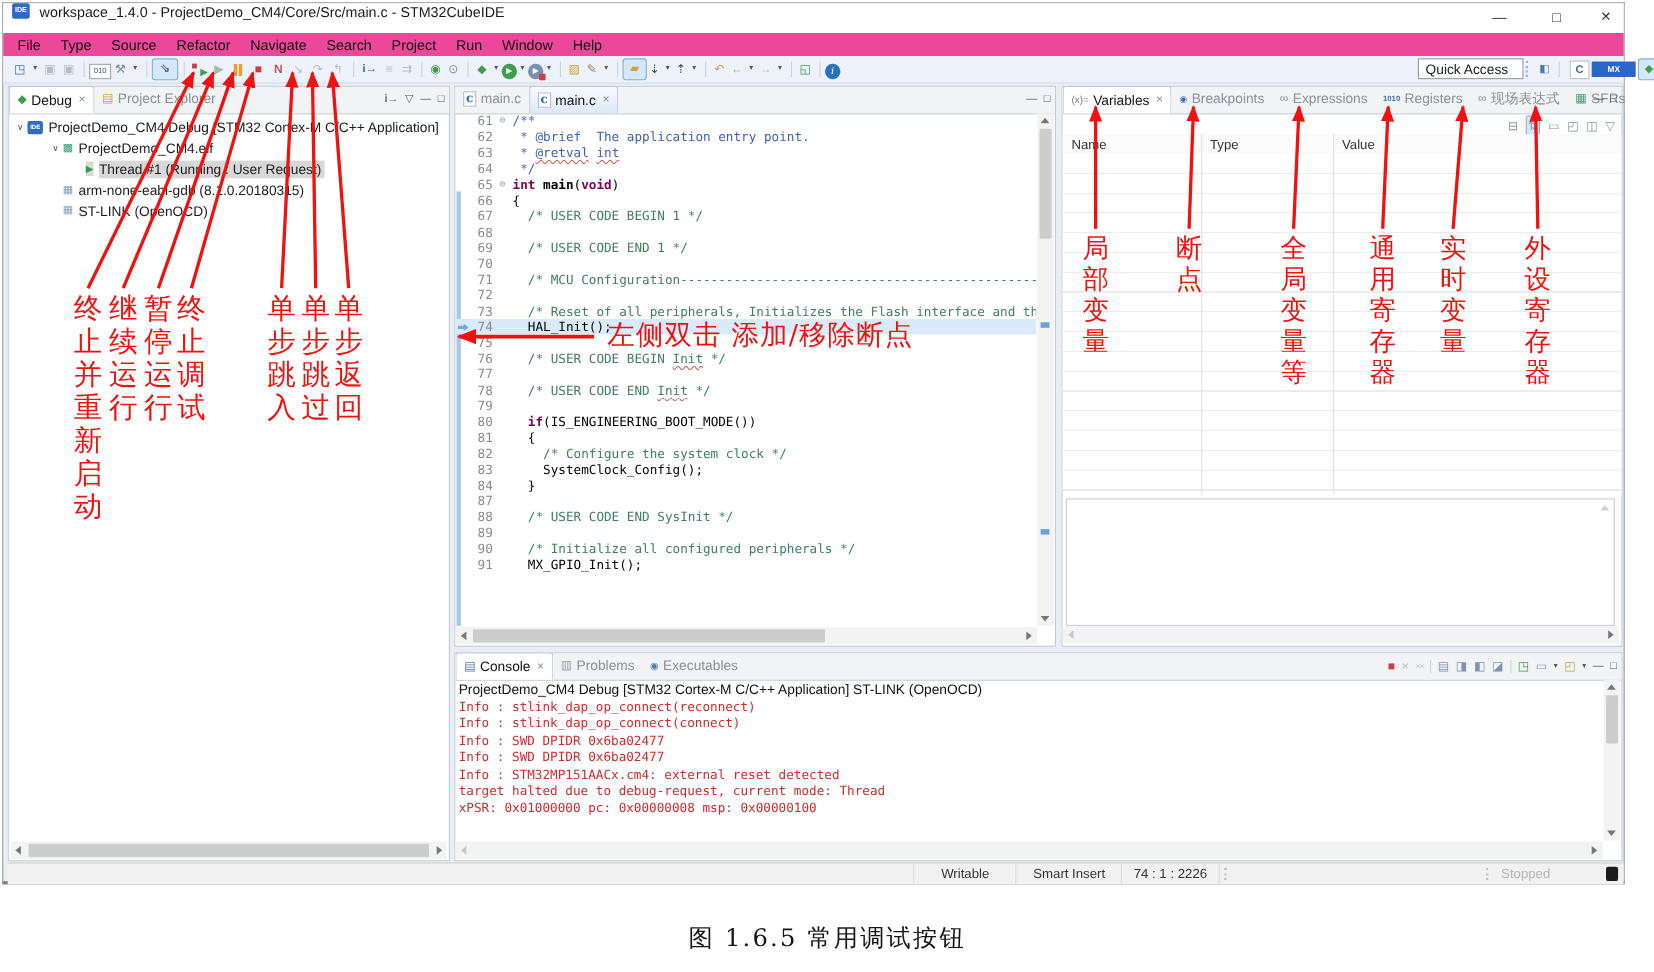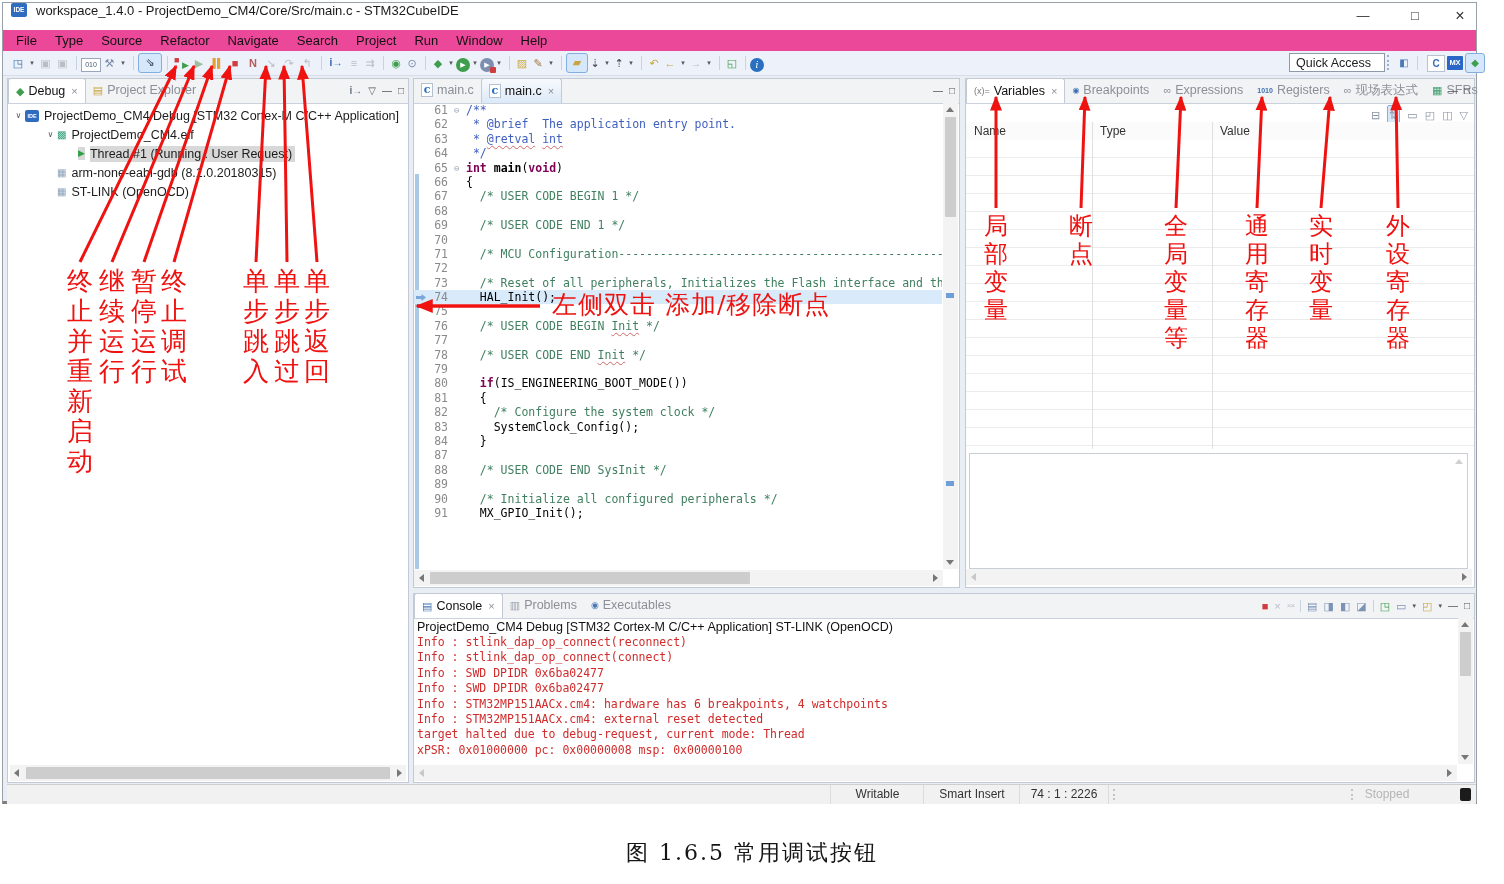--- a/index.html
+++ b/index.html
@@ -36,21 +36,21 @@
   .profc{background:#7d8fb0;border-radius:50%;width:14px;height:14px;line-height:14px;margin-top:3px;color:#fff;font-size:7px;position:relative}
   .profc::after{content:"";position:absolute;right:-2px;bottom:-1px;width:6px;height:6px;background:#cf3b3f;border-radius:1px}
   .infoc{background:#2a6fc0;border-radius:50%;width:14px;height:14px;line-height:14px;margin-top:3px;color:#fff;font-size:9px;font-style:italic;font-family:"DejaVu Serif",serif}
   
   .qa{position:absolute;left:1286px;top:2px;width:88px;height:17px;border:1px solid #8f9aa8;background:#fff;font-size:12.5px;color:#222;line-height:18px;padding-left:6px}
   .qhandle{position:absolute;left:1384px;top:4px;height:15px;width:3px;border-left:2px dotted #9fb0c4}
   .persp{position:absolute;left:1392px;top:2px;display:flex;gap:2px;align-items:center;height:20px}
   .pi{width:18px;height:18px;line-height:18px;text-align:center;font-size:10px}
   .pblue{color:#4a7ab5}
   .pc{color:#3a6fb5;font-weight:bold;font-size:10px;border:1px solid #b8c2d0;background:#fdfdfd;width:16px;height:15px;line-height:15px}
-  .pmx{background:#2a66c8;color:#fff;font-weight:bold;font-size:7.5px;width:16px;height:14px;line-height:14px;border-radius:1px}
+  .pmx{background:#2a66c8;color:#fff;font-weight:bold;font-size:7.5px;width:40px;height:14px;line-height:14px;border-radius:1px}
   .pdbg{color:#3f9e4d}
   .psep{width:5px;height:14px;border-left:1px solid #c9d2e0;margin:0 2px}
   
   .panel{position:absolute;background:#fff;border:1px solid #c3cad6}
   .dbgp{left:4px;top:75px;width:400px;height:703px}
   .edp{left:410px;top:75px;width:545px;height:508px}
   .rp{left:962px;top:75px;width:508px;height:508px}
   .cp{left:410px;top:590px;width:1060px;height:188px}
   .tabbar{position:absolute;left:0;top:0;right:0;height:24px;background:#f2f3f5;border-bottom:1px solid #ccd2dd;display:flex;align-items:flex-end}
   .vtab{display:inline-flex;align-items:center;height:24px;padding:0 7px;color:#8a8f98;font-size:12.5px;gap:4px;white-space:nowrap}
@@ -475,21 +475,20 @@
           <span class="cti mini">□</span>
         </div>
     </div>
     <div class="conhead">ProjectDemo_CM4 Debug [STM32 Cortex-M C/C++ Application] ST-LINK (OpenOCD)</div>
     <div class="conlines">
 
     <div class="conline">Info : stlink_dap_op_connect(reconnect)</div>
         <div class="conline">Info : stlink_dap_op_connect(connect)</div>
         <div class="conline">Info : SWD DPIDR 0x6ba02477</div>
         <div class="conline">Info : SWD DPIDR 0x6ba02477</div>
-        <div class="conline">Info : STM32MP151AACx.cm4: hardware has 6 breakpoints, 4 watchpoints</div>
         <div class="conline">Info : STM32MP151AACx.cm4: external reset detected</div>
         <div class="conline">target halted due to debug-request, current mode: Thread</div>
         <div class="conline">xPSR: 0x01000000 pc: 0x00000008 msp: 0x00000100</div>
       </div>
     <div class="sb" style="right:1px;top:24px;width:15px;height:146px">
       <div class="tri up" style="left:3px;top:4px"></div>
       <div class="sbthumb" style="left:2px;top:14px;width:11px;height:44px"></div>
       <div class="tri dn" style="left:3px;bottom:4px"></div>
     </div>
     <div class="sb" style="left:0;top:171px;width:1043px;height:16px">

